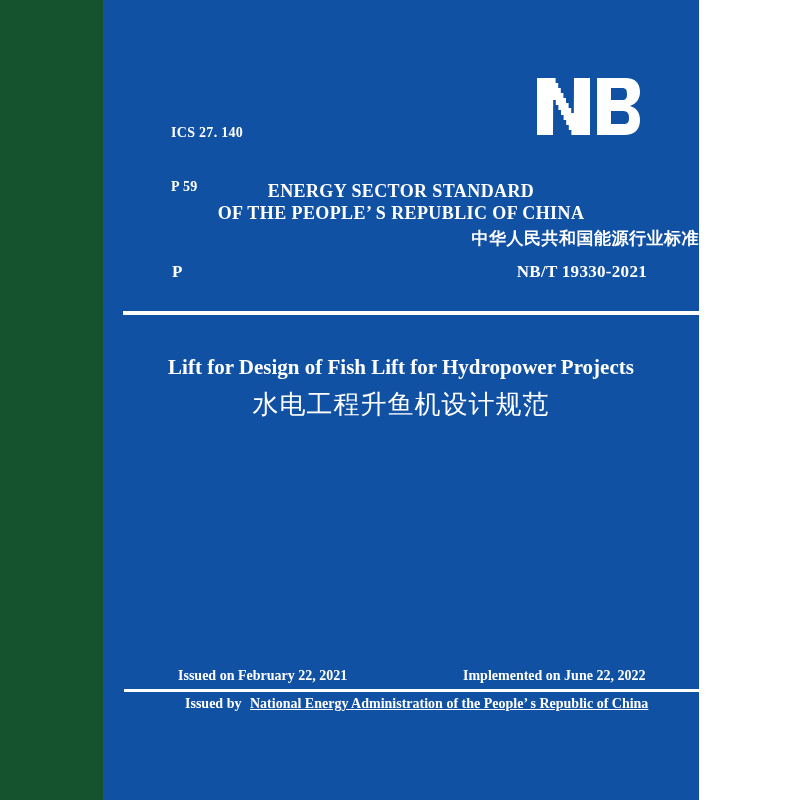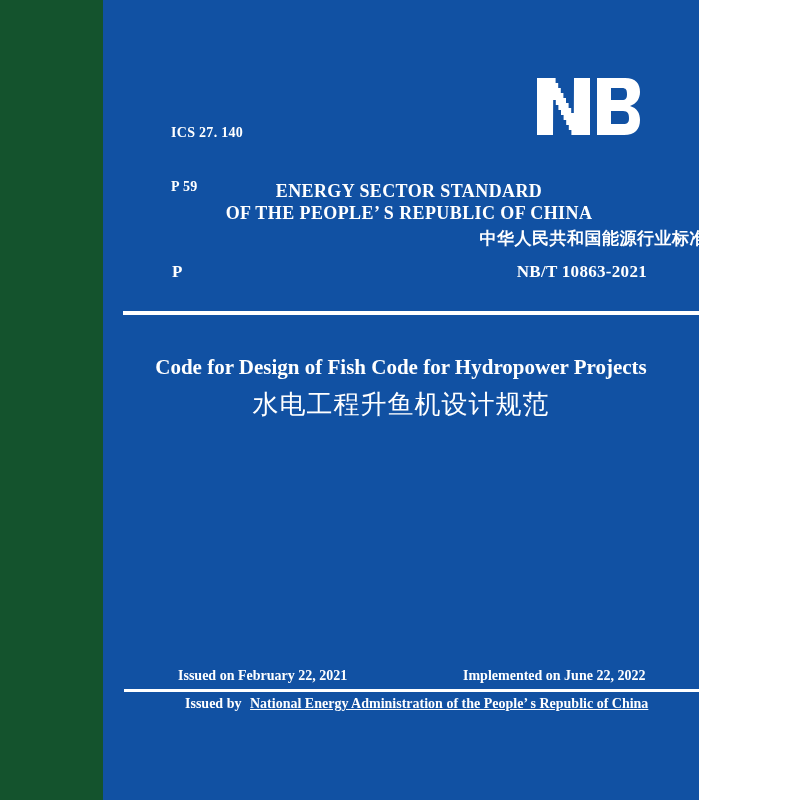--- a/index.html
+++ b/index.html
@@ -46,21 +46,20 @@
     height: 57px;
   }
   .nb-logo svg { position: static; display: block; width: 103px; height: 57px; }
 
   .org-block {
     left: 0;
     top: 180px;
     width: 596px;
     text-align: center;
     font-weight: bold;
-    padding-left: 8px;
   }
   .org-block .org-line {
     position: static;
     display: block;
     font-size: 18px;
     line-height: 22px;
     letter-spacing: 0.4px;
   }
   .org-block .org-line-cn {
     position: static;
@@ -179,25 +178,25 @@
       </svg>
     </div>
 
     <div class="org-block">
       <span class="org-line">ENERGY SECTOR STANDARD</span>
       <span class="org-line">OF THE PEOPLE’ S REPUBLIC OF CHINA</span>
       <span class="org-line-cn">中华人民共和国能源行业标准</span>
     </div>
 
     <div class="class-letter">P</div>
-    <div class="standard-number">NB/T 10863-2021</div>
+    <div class="standard-number">NB/T 19330-2021</div>
 
     <div class="rule-top"></div>
 
-    <div class="title-en">Code for Design of Fish Code for Hydropower Projects</div>
+    <div class="title-en">Lift for Design of Fish Lift for Hydropower Projects</div>
     <div class="title-cn">水电工程升鱼机设计规范</div>
 
     <div class="issued-on">Issued on February 22, 2021</div>
     <div class="implemented-on">Implemented on June 22, 2022</div>
 
     <div class="rule-bottom"></div>
 
     <div class="issued-by-label">Issued by</div>
     <div class="issued-by-value">National Energy Administration of the People’ s Republic of China</div>
 

